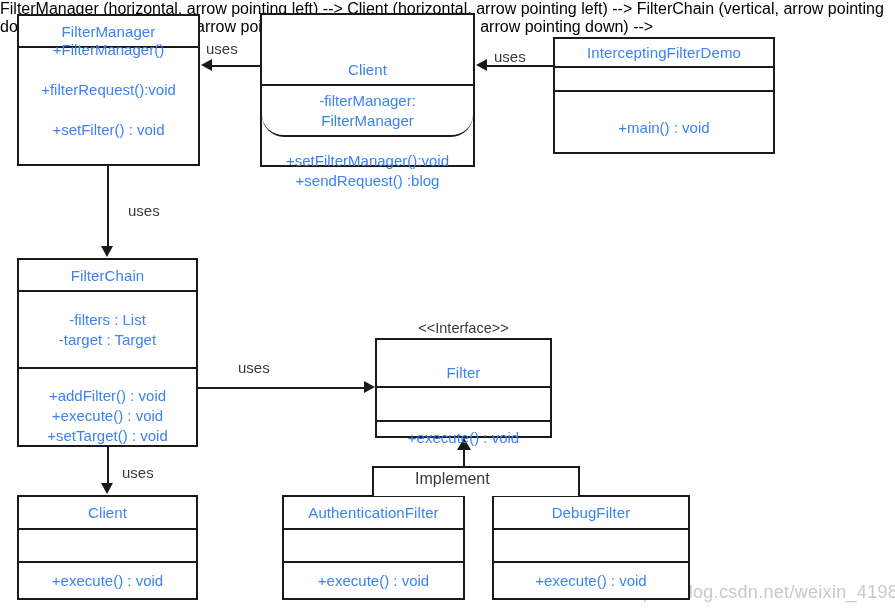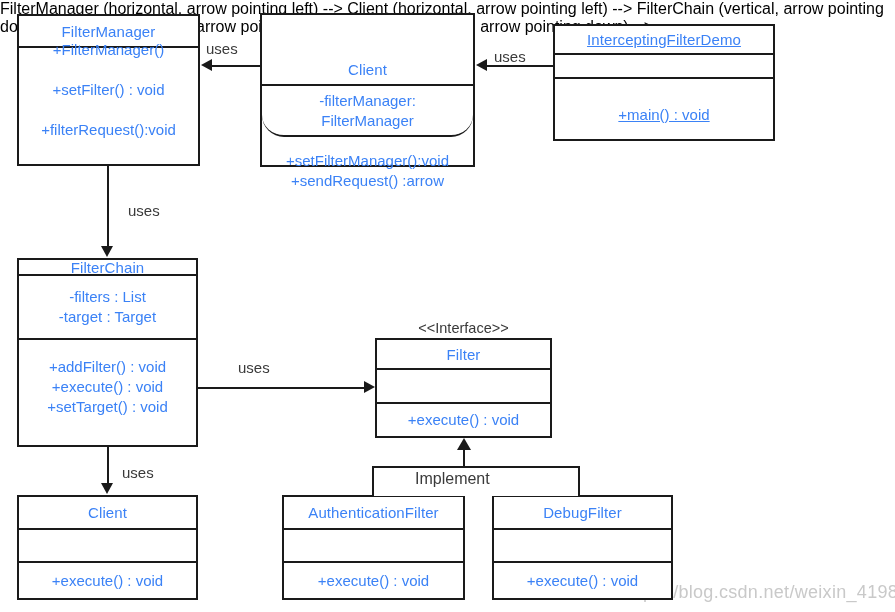--- a/index.html
+++ b/index.html
@@ -145,72 +145,72 @@
   
   <div class="watermark" style="left:622px; top:582px;">https://blog.csdn.net/weixin_41987706</div>
 
   
   <div class="uml-box" style="left:17px; top:14px; width:183px; height:152px;">
     <div class="uml-section divider-below" style="height:32px;">
       <div class="uml-title">FilterManager</div>
     </div>
     <div class="uml-section uml-ops" style="height:84px;gap:20px;">
       <div class="uml-line">+FilterManager()</div>
+      <div class="uml-line">+filterRequest():void</div>
       <div class="uml-line">+setFilter() : void</div>
-      <div class="uml-line">+filterRequest():void</div>
     </div>
   </div>
 
   
   <div class="uml-box" style="left:260px; top:13px; width:215px; height:154px;">
     <div class="uml-section divider-below" style="height:31px;margin-top:40px;">
       <div class="uml-title">Client</div>
     </div>
     <div class="uml-section divider-below uml-attrs" style="height:51px;border-radius:22px;">
       <div class="uml-line">-filterManager:</div>
       <div class="uml-line">FilterManager</div>
     </div>
     <div class="uml-section uml-ops" style="height:68px;">
       <div class="uml-line">+setFilterManager():void</div>
-      <div class="uml-line">+sendRequest()  :arrow</div>
-    </div>
-  </div>
-
-  
-  <div class="uml-box" style="left:553px; top:24px; width:222px; height:117px;text-decoration:underline;">
+      <div class="uml-line">+sendRequest()  :blog</div>
+    </div>
+  </div>
+
+  
+  <div class="uml-box" style="left:553px; top:37px; width:222px; height:117px;">
     <div class="uml-section divider-below" style="height:29px;">
       <div class="uml-title">InterceptingFilterDemo</div>
     </div>
     <div class="uml-section divider-below uml-attrs" style="height:24px;"></div>
     <div class="uml-section uml-ops" style="height:72px;">
       <div class="uml-line">+main()  : void</div>
     </div>
   </div>
 
   
   <div class="uml-box" style="left:17px; top:258px; width:181px; height:189px;">
-    <div class="uml-section divider-below" style="height:16px;">
+    <div class="uml-section divider-below" style="height:32px;">
       <div class="uml-title">FilterChain</div>
     </div>
-    <div class="uml-section divider-below uml-attrs" style="height:64px;text-align:right;">
+    <div class="uml-section divider-below uml-attrs" style="height:77px;text-align:right;">
       <div class="uml-line">-filters : List</div>
       <div class="uml-line">-target : Target</div>
     </div>
     <div class="uml-section uml-ops" style="height:94px;">
       <div class="uml-line">+addFilter()  : void</div>
       <div class="uml-line">+execute() : void</div>
       <div class="uml-line">+setTarget() : void</div>
     </div>
   </div>
 
   
   <div class="stereotype" style="left:375px; top:310px; width:177px;margin-top:10px;">&lt;&lt;Interface&gt;&gt;</div>
 
   <div class="uml-box" style="left:375px; top:338px; width:177px; height:100px;">
-    <div class="uml-section divider-below" style="height:30px;">
+    <div class="uml-section divider-below" style="height:30px;margin-top:18px;">
       <div class="uml-title">Filter</div>
     </div>
     <div class="uml-section divider-below uml-attrs" style="height:34px;"></div>
     <div class="uml-section uml-ops" style="height:32px;">
       <div class="uml-line">+execute() : void</div>
     </div>
   </div>
 
   
   <div class="uml-box" style="left:17px; top:495px; width:181px; height:105px;">
@@ -228,21 +228,21 @@
     <div class="uml-section divider-below" style="height:33px;">
       <div class="uml-title">AuthenticationFilter</div>
     </div>
     <div class="uml-section divider-below uml-attrs" style="height:33px;"></div>
     <div class="uml-section uml-ops" style="height:35px;">
       <div class="uml-line">+execute() : void</div>
     </div>
   </div>
 
   
-  <div class="uml-box" style="left:492px; top:495px; width:181px; height:105px;">
+  <div class="uml-box" style="left:492px; top:495px; width:198px; height:105px;">
     <div class="uml-section divider-below" style="height:33px;">
       <div class="uml-title">DebugFilter</div>
     </div>
     <div class="uml-section divider-below uml-attrs" style="height:33px;"></div>
     <div class="uml-section uml-ops" style="height:35px;">
       <div class="uml-line">+execute() : void</div>
     </div>
   </div>
 
   

